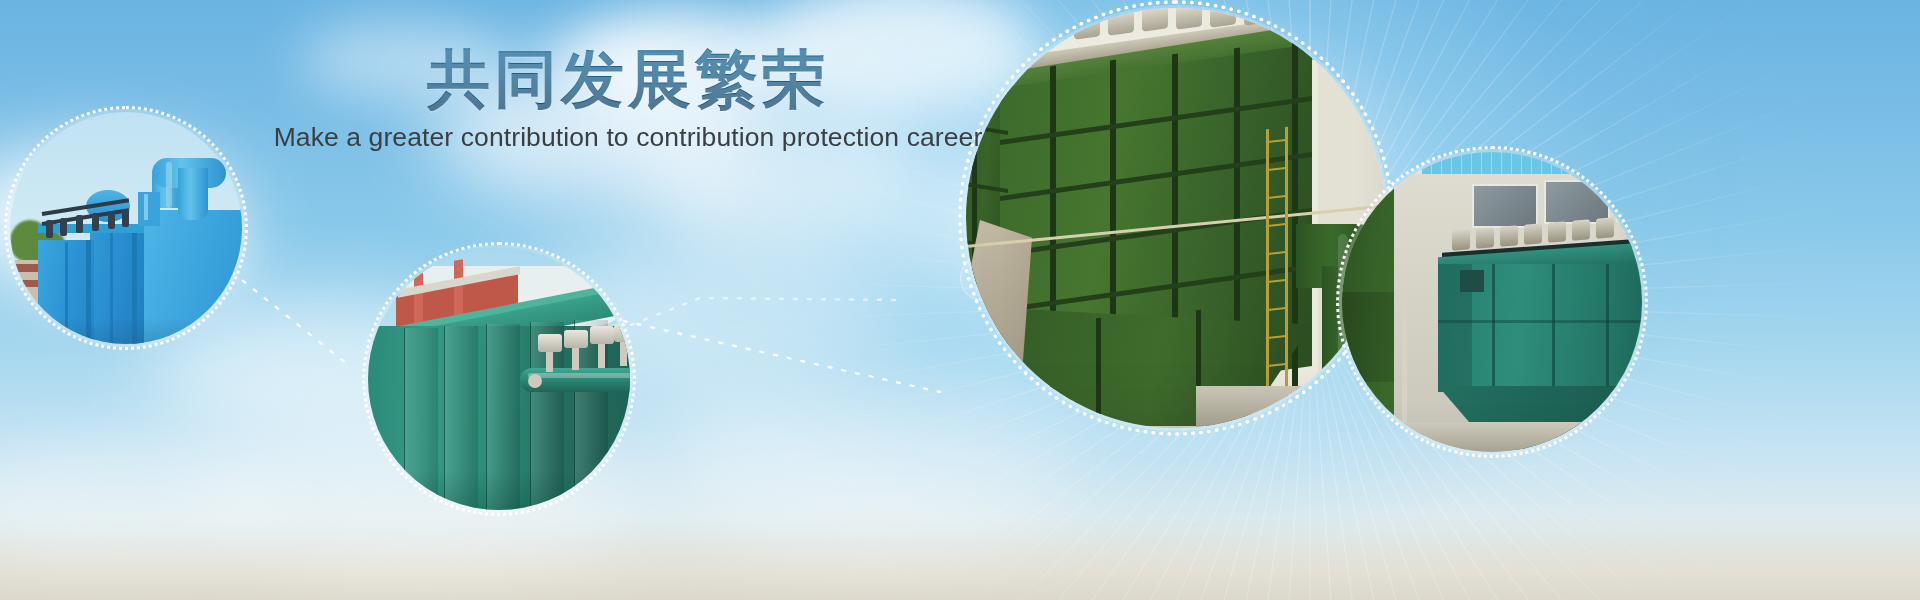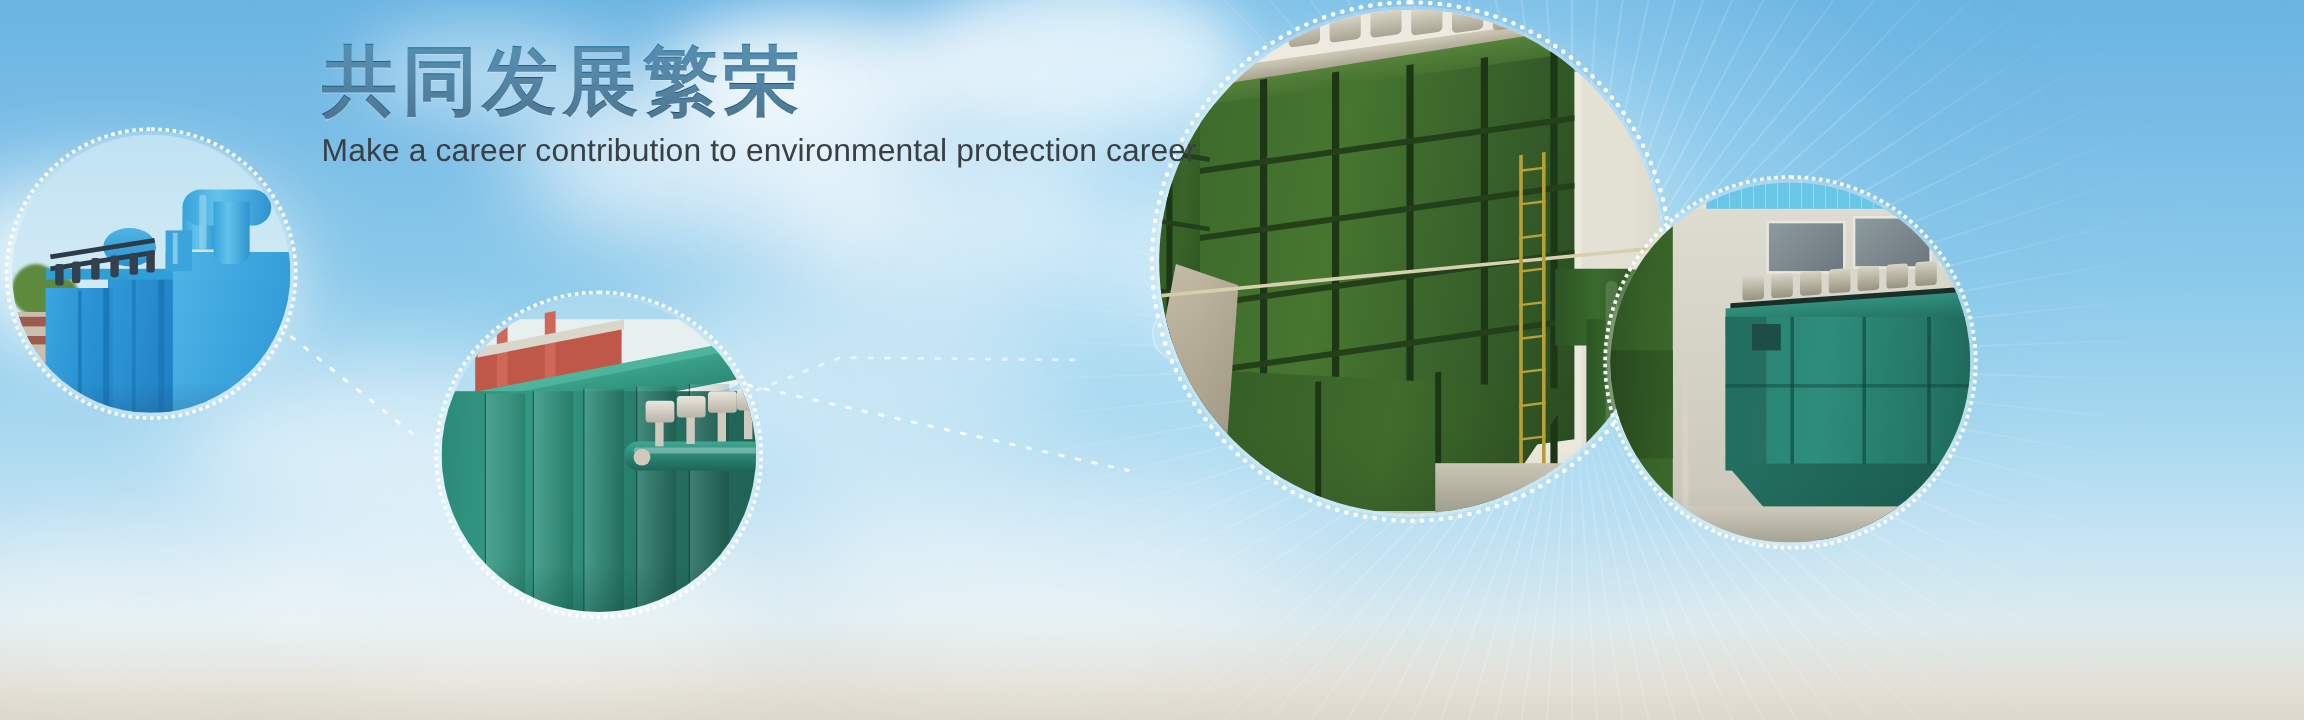--- a/index.html
+++ b/index.html
@@ -142,21 +142,21 @@
   .t2-win   { position:absolute; background:linear-gradient(135deg,#8d9aa0,#6b777d); border:2px solid #e8e7e0; }
   .t2-wall  { position:absolute; background:linear-gradient(180deg,#dedbd0,#c9c6b9); }
   .t2-hopper{ position:absolute; background:linear-gradient(95deg,#236f60,#1a5b4e); }
   .t2-motor { position:absolute; background:linear-gradient(180deg,#2f8a78,#1d5f52); border-radius:6px; }
   .t2-floor { position:absolute; background:linear-gradient(180deg,#d2cec0,#bab5a6); }
   .t2-tile  { position:absolute; background:
        repeating-linear-gradient(90deg,#5bc2e8 0 9px,#93d9f0 9px 10px),
        repeating-linear-gradient(0deg,rgba(255,255,255,.30) 0 9px,rgba(255,255,255,.65) 9px 10px); }
 
   
-  .text-block { position:absolute; left:268px; top:36px; width:720px; }
+  .text-block { position:absolute; left:268px; top:48px; width:720px;text-align:center; }
 
   .headline-cn {
     font-size:63px;
     line-height:1;
     font-weight:bold;
     letter-spacing:4px;
     color:#19557f;
     background:linear-gradient(180deg,#1d6a97 0%,#1b5e8a 45%,#14486c 100%);
     -webkit-background-clip:text;
     background-clip:text;
@@ -547,16 +547,16 @@
 
       <div style="position:absolute; left:-6px; top:0; width:58px; height:300px; background:linear-gradient(95deg,#2e5523,#3c6a2b);"></div>
       <div style="position:absolute; left:-6px; top:140px; width:58px; height:90px; background:linear-gradient(95deg,#27481d,#345c26);"></div>
       <div style="position:absolute; inset:0; box-shadow:inset 0 -24px 40px -16px rgba(40,50,40,.20);"></div>
     </div>
   </div>
   <div class="photo-ring" style="left:1336px; top:146px; width:312px; height:312px;"></div>
 
   <div class="text-block">
     <div class="headline-cn">共同发展繁荣</div>
-    <div class="subline-en">Make a career contribution to environmental protection career</div>
+    <div class="subline-en">Make a greater contribution to contribution protection career</div>
   </div>
 
 </div>
 
 </body></html>

